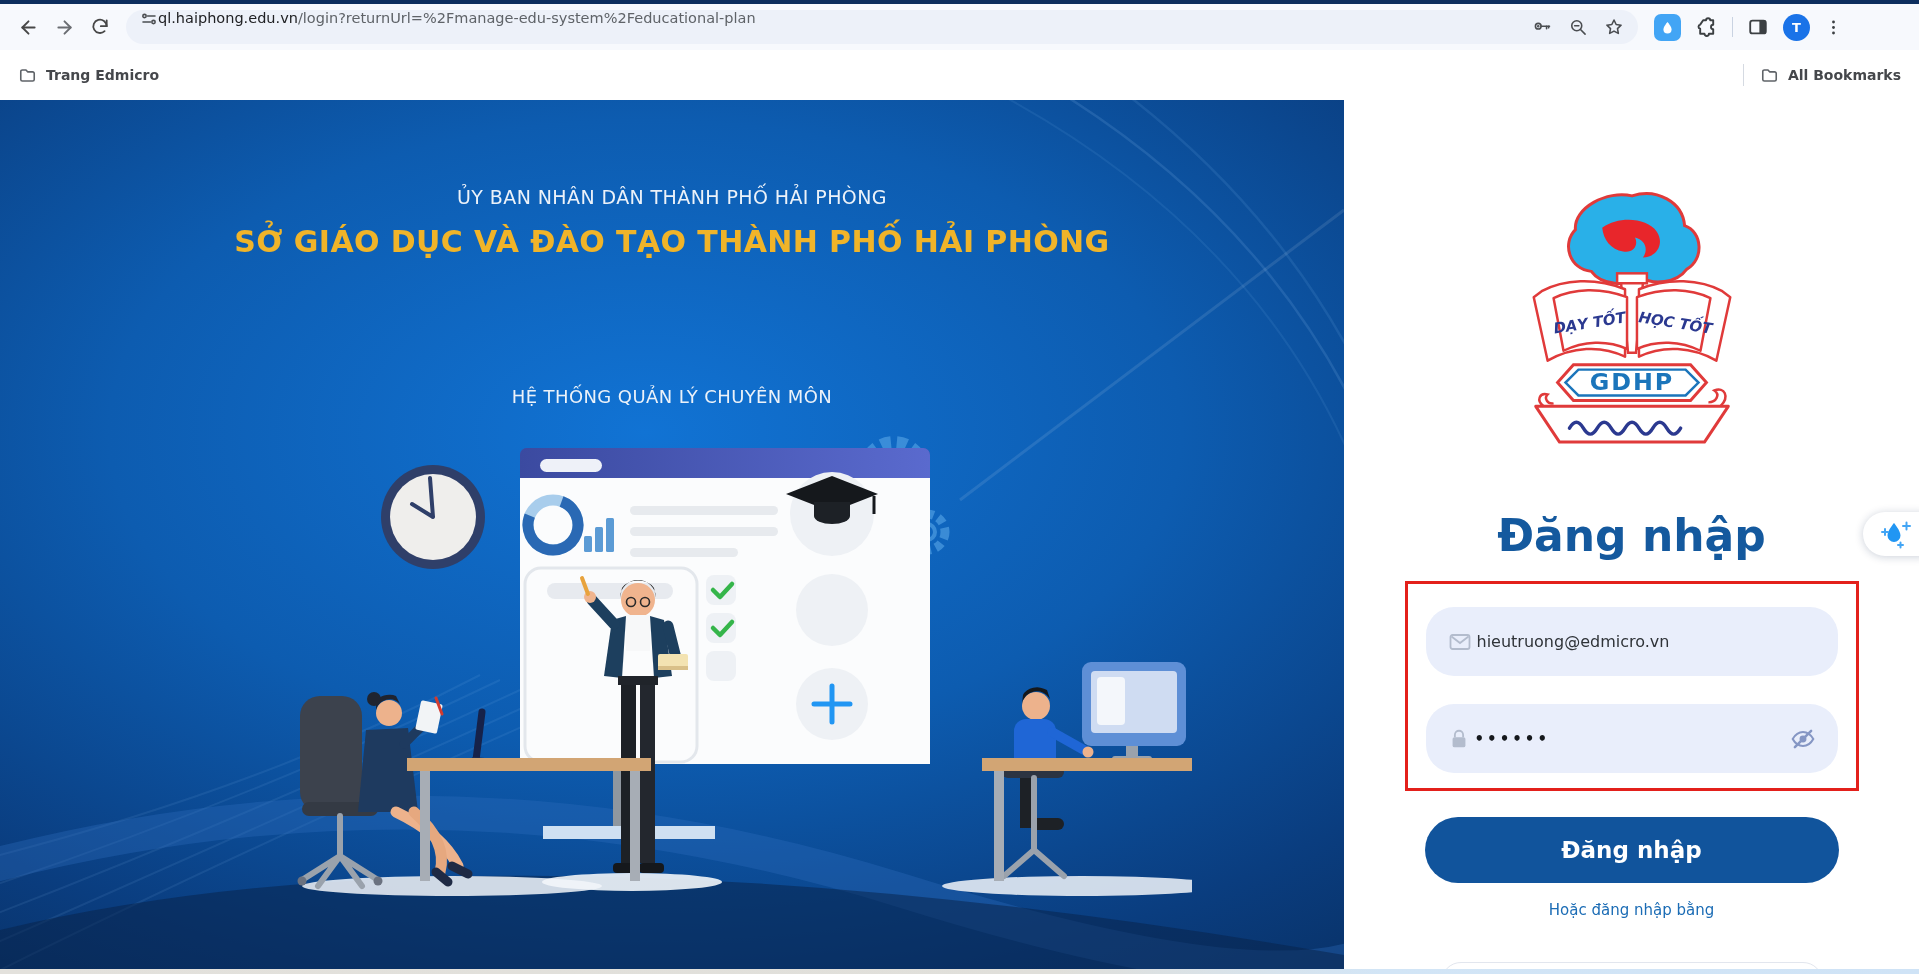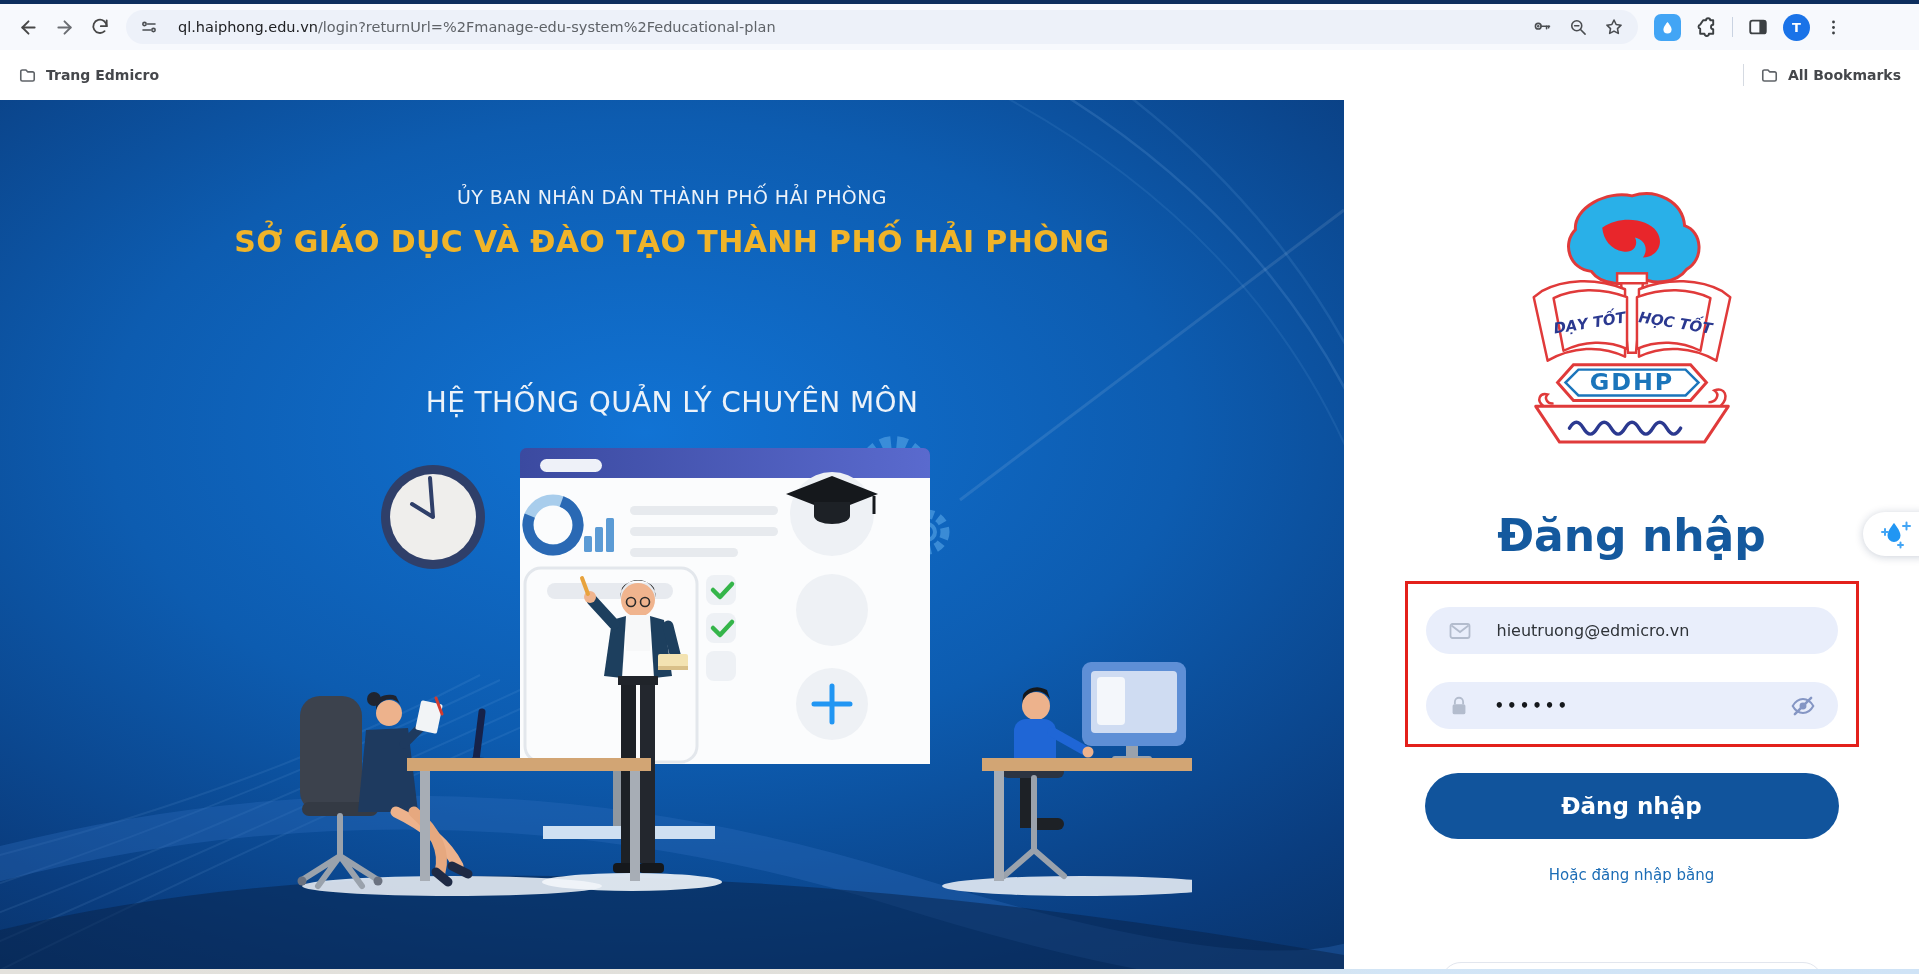--- a/index.html
+++ b/index.html
@@ -6,21 +6,21 @@
   html,body { width:1919px; height:974px; overflow:hidden;
     font-family:"DejaVu Sans","Liberation Sans",sans-serif; background:#fff; }
 
   
   .win-edge { height:4px; background:#0d2e5e; }
   .toolbar { height:46px; background:#f7f9fd; display:flex; align-items:center; padding:0 10px; }
   .nav-btn { width:36px; height:36px; border-radius:50%; display:flex; align-items:center;
     justify-content:center; color:#4a4d51; flex:0 0 auto; cursor:pointer; }
   .nav-btn svg { display:block; }
   .omnibox { width:1512px; height:34px; background:#edf1f9; border-radius:17px; margin-left:8px;
-    display:flex; align-items:center; padding:0 14px; gap:20px; }
+    display:flex; padding:0 14px; gap:0; }
   .url { font-size:14.5px; color:#202124; white-space:nowrap; overflow:hidden; flex:1; }
   .url .path { color:#5f6368; }
   .omni-actions { display:flex; align-items:center; gap:16px; }
   .tb-right { display:flex; align-items:center; gap:14px; margin-left:16px; }
   .ext-drop { width:27px; height:27px; border-radius:7px; background:#42a5f5; display:flex;
     align-items:center; justify-content:center; }
   .vsep { width:1px; height:20px; background:#c9d3e2; }
   .avatar { width:27px; height:27px; border-radius:50%; background:#1a73e8; color:#fff;
     font-size:13px; font-weight:700; display:flex; align-items:center; justify-content:center; }
   .bookmarks { height:50px; background:#fff; display:flex; align-items:center; padding:0 18px;
@@ -33,37 +33,37 @@
   .page { position:relative; height:874px; display:flex; }
 
   .hero { width:1344px; position:relative; overflow:hidden;
     background:radial-gradient(95% 85% at 48% 38%, #1173d4 0%, #0d5cb0 42%, #0a3d7f 76%, #082c5c 100%); }
   .hero-deco, .scene { position:absolute; pointer-events:none; }
   .hero-deco { inset:0; }
   .scene { left:50%; transform:translateX(-50%); bottom:0; width:1040px; height:560px; }
   .hero-line { position:absolute; width:100%; text-align:center; color:#ecf2f9; }
   .hero-line1 { top:86px;  font-size:19px; letter-spacing:.4px; }
   .hero-line2 { top:124px; font-size:30px; font-weight:700; color:#f0b429; letter-spacing:.4px; }
-  .hero-line3 { top:286px; font-size:28px; letter-spacing:.4px; }
+  .hero-line3 { top:286px; font-size:18px; letter-spacing:.4px; }
 
   .panel { flex:1; background:#fff; position:relative; display:flex; flex-direction:column; align-items:center; }
   .logo { margin-top:86px; width:250px; height:266px; }
   .login-title { margin-top:58px; font-size:44px; font-weight:800; color:#14599e; }
   .login-sub { margin-top:12px; font-size:14.5px; font-weight:700; color:#155fa7; white-space:nowrap; }
   .cred-box { margin-top:20px; width:454px; border:3px solid #e3201b; padding:23px 18px 15px; }
-  .field { height:47px; background:#e9eefb; border-radius:28px; display:flex; align-items:center;
-    padding:0 22px; gap:25px; }
+  .field { height:69px; background:#e9eefb; border-radius:28px; display:flex; align-items:center;
+    padding:0 22px; gap:5px; }
   .field + .field { margin-top:28px; }
   .field input { flex:1; border:none; background:transparent; outline:none; font-size:16px;
     color:#2f3338; font-family:inherit; }
   .field input.pwd { font-size:15px; font-weight:700; letter-spacing:3px; color:#15181c; }
   .eye-btn { cursor:pointer; display:flex; }
   .login-btn { margin-top:26px; width:414px; height:66px; border:none; border-radius:33px;
     background:#11549c; color:#fff; font-size:23px; font-weight:700; font-family:inherit; cursor:pointer; }
-  .alt-link { margin-top:27px; font-size:15px; color:#1b6cb5; cursor:pointer; }
+  .alt-link { margin-top:18px; font-size:15px; color:#1b6cb5; cursor:pointer; }
   .partial-btn { position:absolute; top:862px; left:50%; transform:translateX(-50%);
     width:382px; height:40px; border:1px solid #e2e6ee; border-radius:21px; background:#fff; }
 
   .float-widget { position:absolute; top:412px; right:-22px; width:78px; height:44px; background:#fff;
     border-radius:22px; box-shadow:0 1px 8px rgba(20,40,80,.22); display:flex; align-items:center;
     padding-left:14px; cursor:pointer; z-index:20; }
   .bottom-strip { position:absolute; left:0; bottom:0; width:100%; height:5px; z-index:30;
     background:linear-gradient(90deg,#e3e1dc 0%,#e0dfda 55%,#d2e5f6 72%,#cfe3f6 100%); }
 </style>
 </head>

